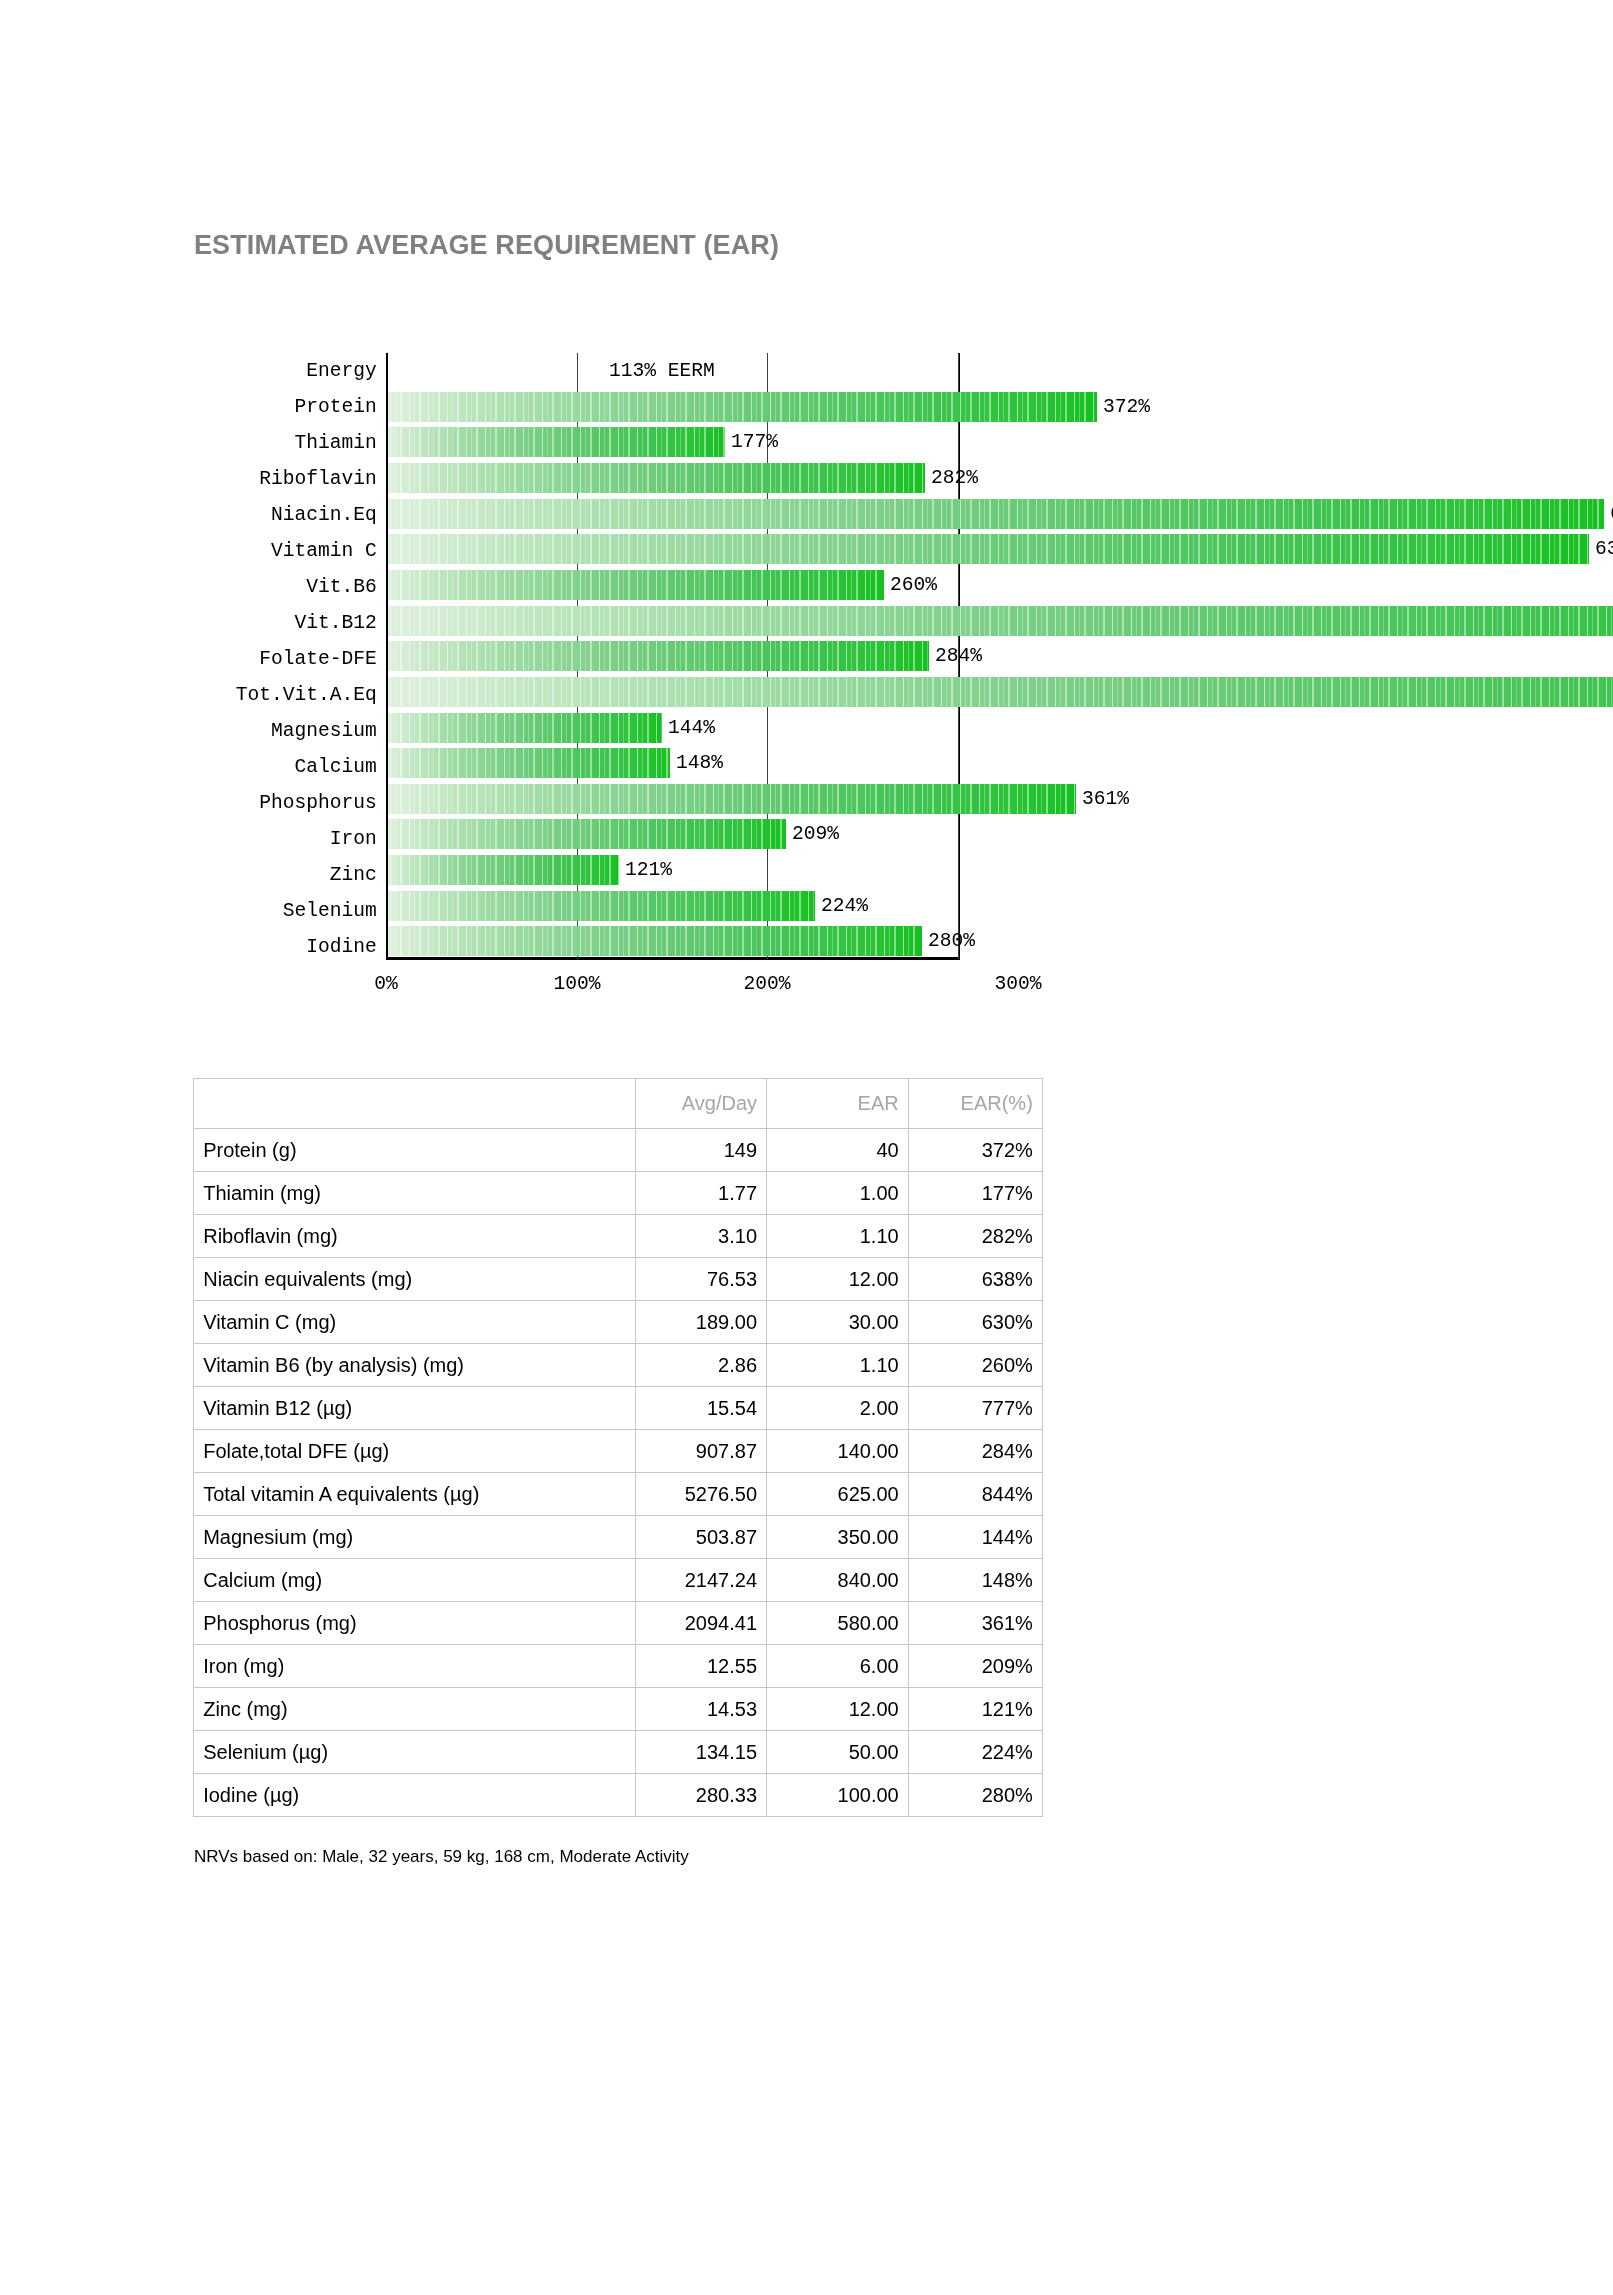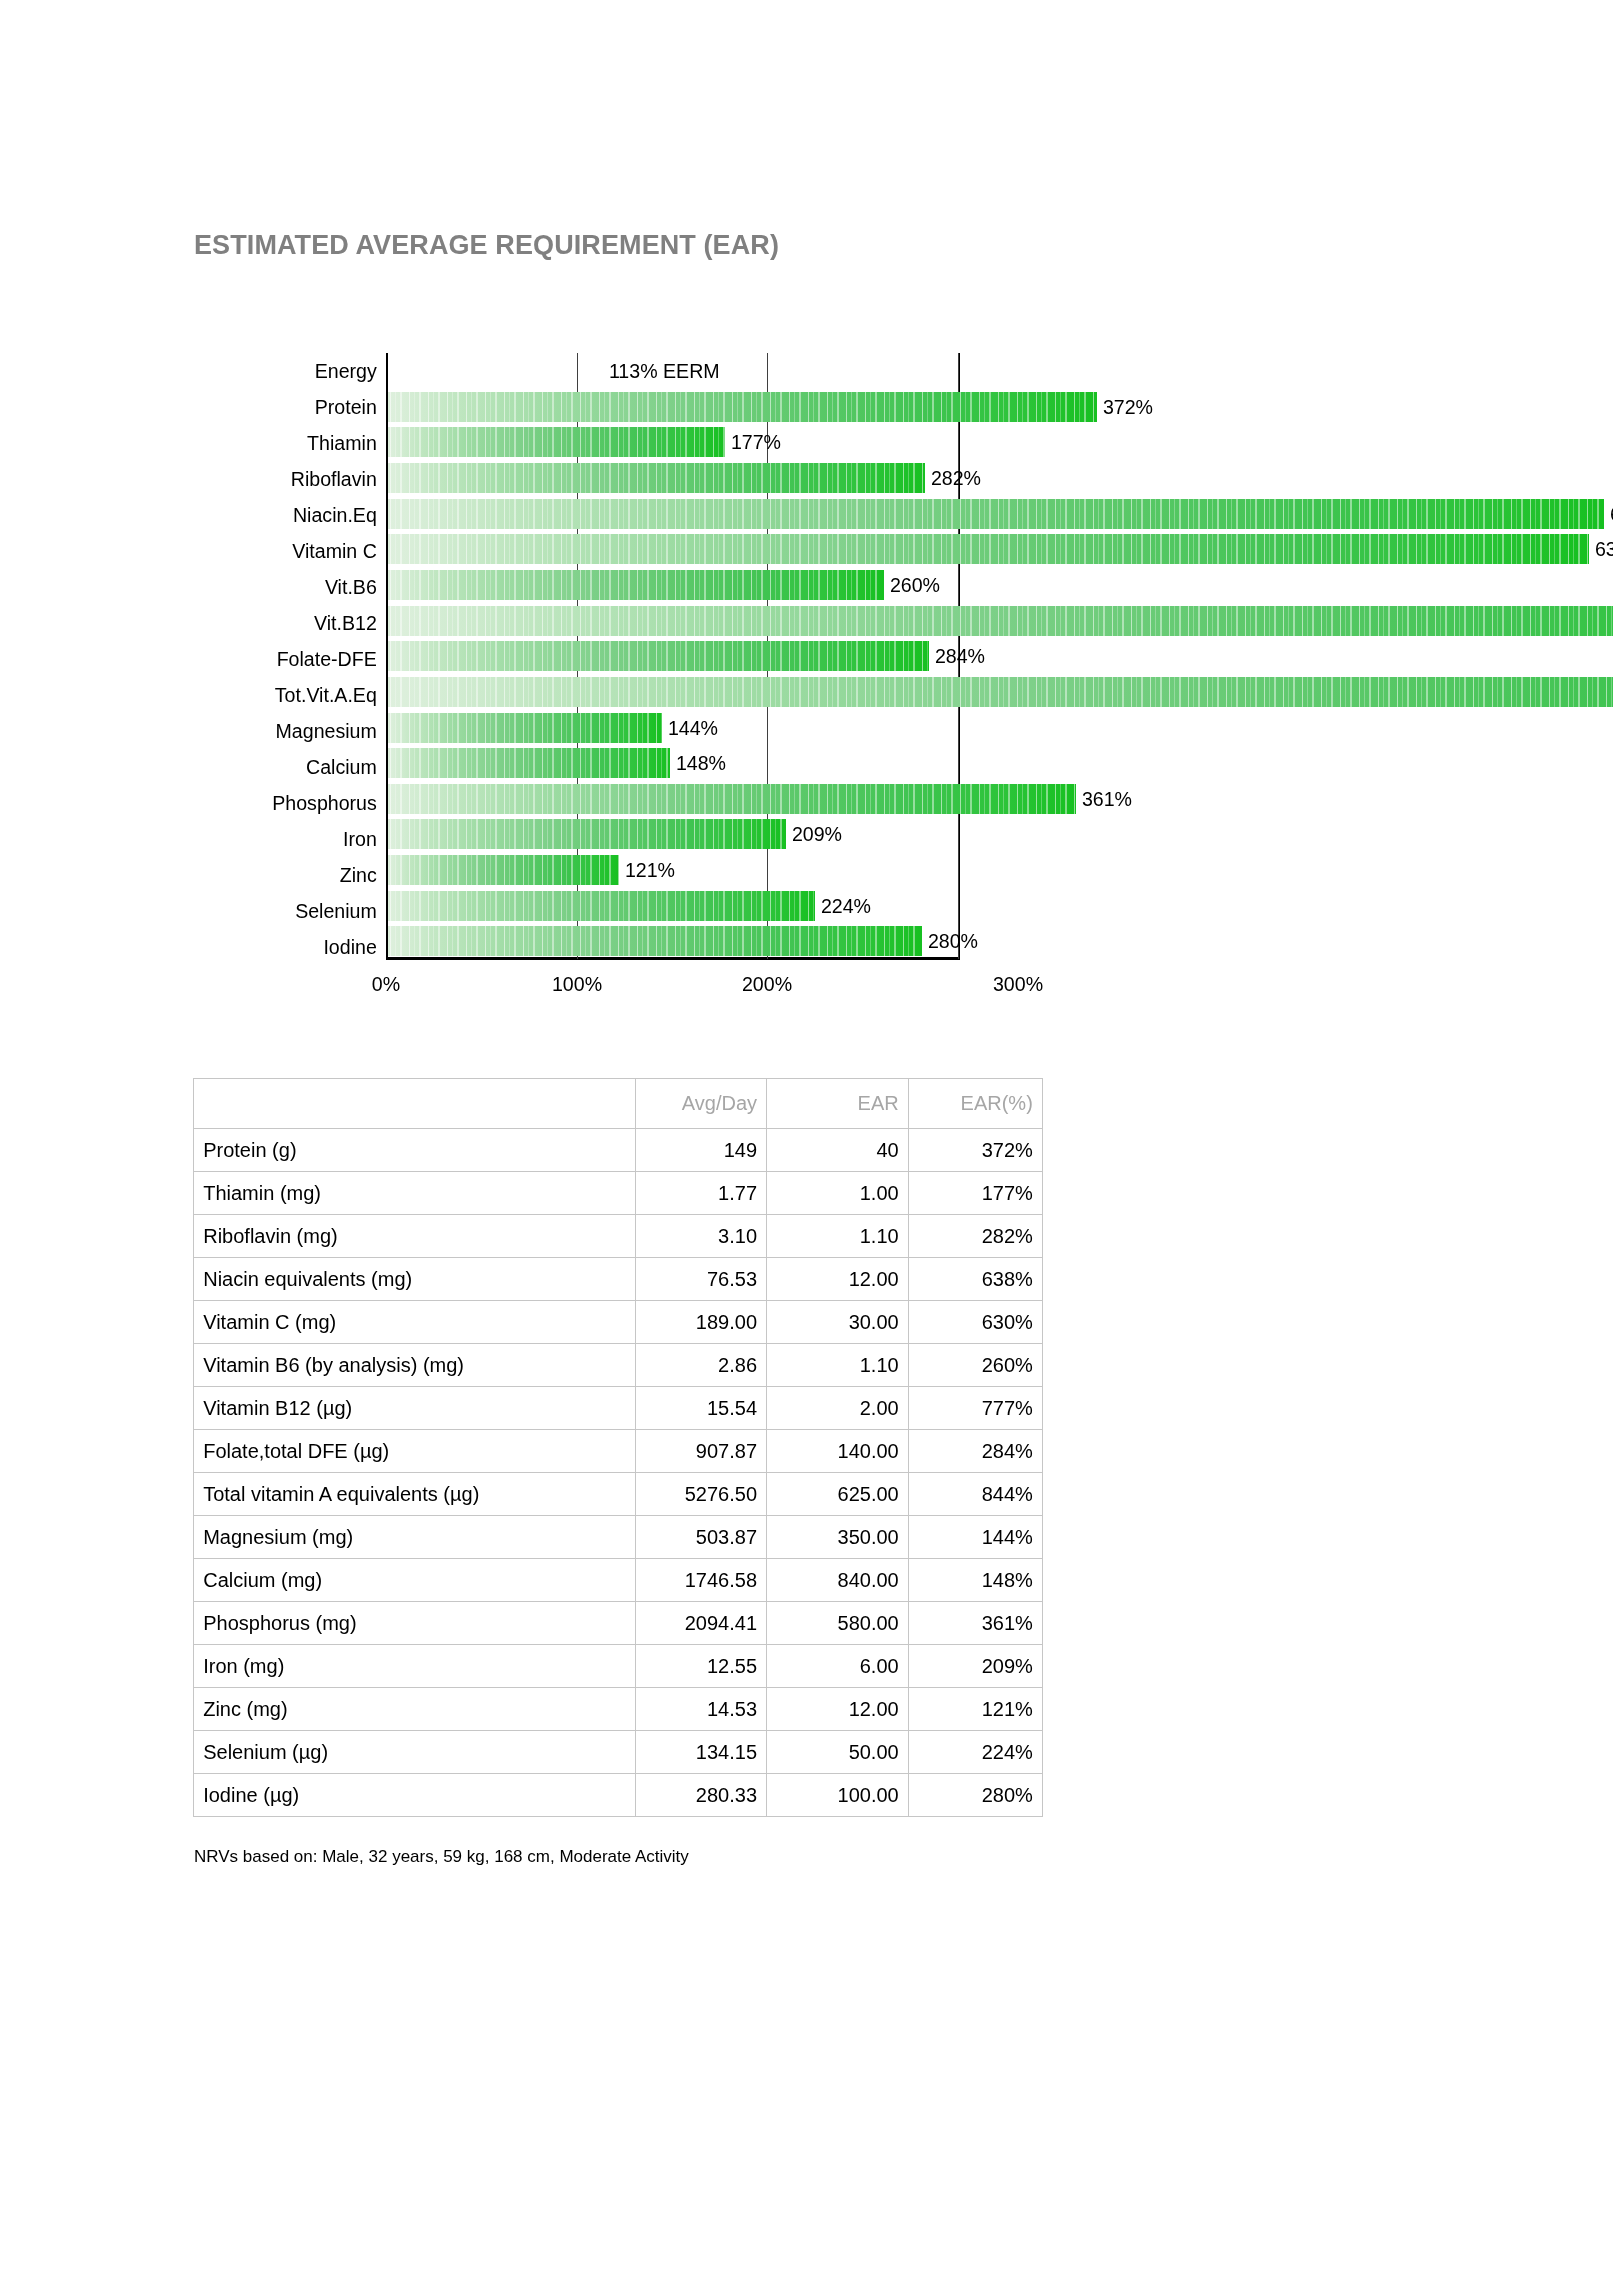--- a/index.html
+++ b/index.html
@@ -27,20 +27,21 @@
     white-space: nowrap;
   }
 
   
   #chart {
     position: absolute;
     left: 0px;
     top: 353px;
     width: 1614px;
     height: 654px;
+    font-family: Liberation Mono, monospace;
   }
   #chart-labels {
     position: absolute;
     left: 222px;
     top: 0px;
     width: 164px;
   }
   .cat-label {
     height: 36px;
     line-height: 36px;
@@ -361,21 +362,21 @@
         <td class="col-earp">844%</td>
       </tr>
       <tr>
         <td class="col-name">Magnesium (mg)</td>
         <td class="col-avg">503.87</td>
         <td class="col-ear">350.00</td>
         <td class="col-earp">144%</td>
       </tr>
       <tr>
         <td class="col-name">Calcium (mg)</td>
-        <td class="col-avg">1746.58</td>
+        <td class="col-avg">2147.24</td>
         <td class="col-ear">840.00</td>
         <td class="col-earp">148%</td>
       </tr>
       <tr>
         <td class="col-name">Phosphorus (mg)</td>
         <td class="col-avg">2094.41</td>
         <td class="col-ear">580.00</td>
         <td class="col-earp">361%</td>
       </tr>
       <tr>

